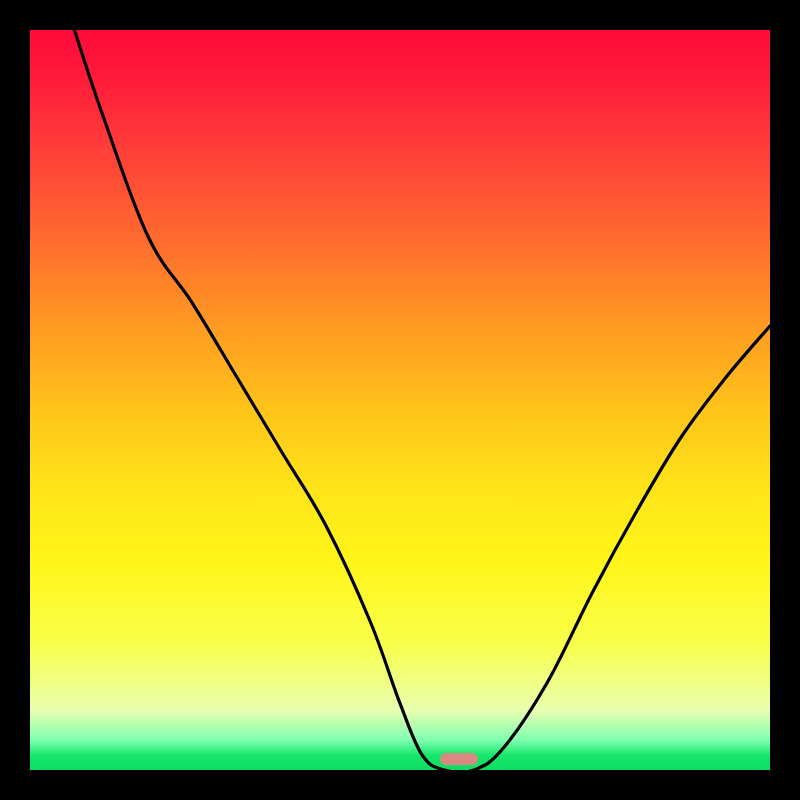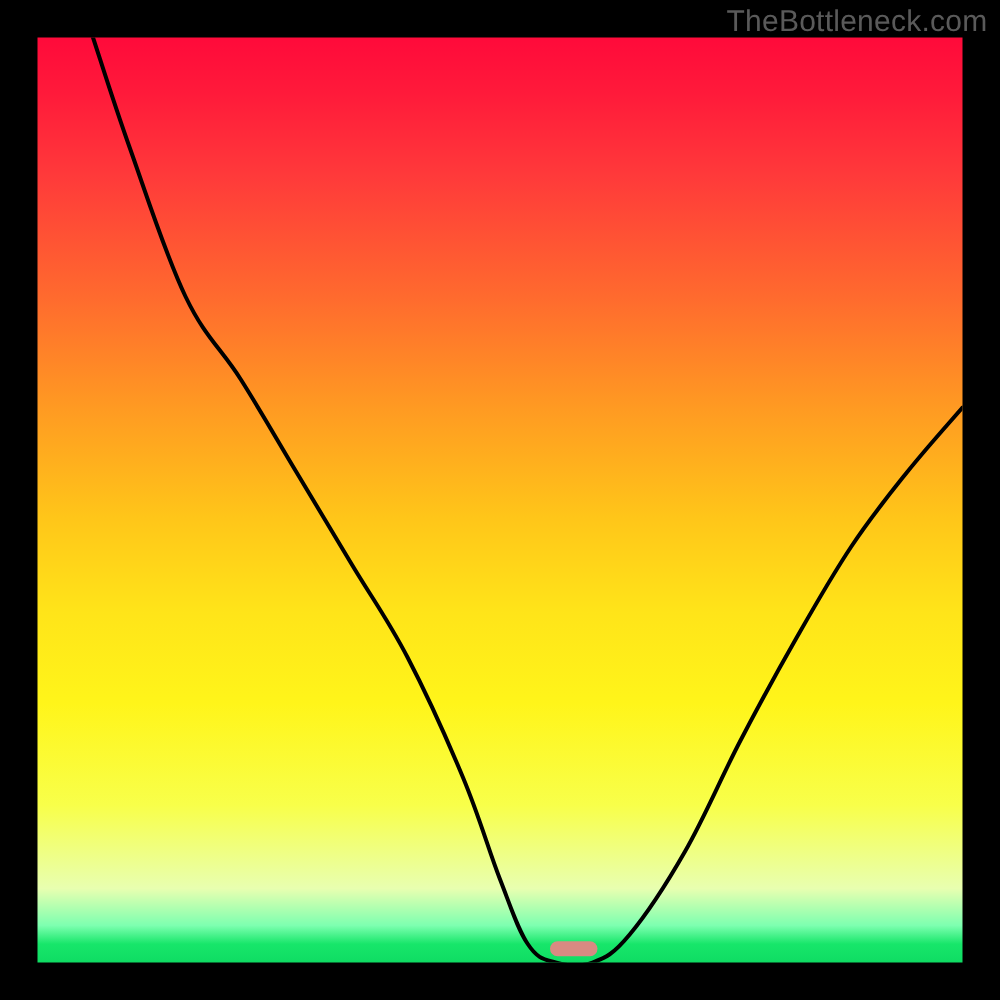--- a/index.html
+++ b/index.html
@@ -67,21 +67,20 @@
     font-weight: 400;
     letter-spacing: 0.2px;
     user-select: none;
   }
 </style>
 </head>
 <body>
 
 <div class="frame">
 
-  <div class="watermark">TheBottleneck.com</div>
 
   <div class="plot-area">
 
     <svg id="curve-svg" class="curve-svg" viewBox="0 0 740 740" preserveAspectRatio="none">
       <path id="curve-path" d="M 44.4 0 C 49.728 15.983999999999991, 60.68 51.50399999999995, 74 88.79999999999995 C 87.32 126.09599999999996, 102.416 173.90000000000003, 118.4 207.20000000000005 C 134.38400000000001 240.50000000000006, 146.816 248.49200000000002, 162.8 273.8 C 178.78400000000002 299.108, 191.216 321.15999999999997, 207.20000000000002 347.79999999999995 C 223.18400000000003 374.43999999999994, 235.616 395.16, 251.60000000000002 421.8 C 267.584 448.44, 280.016 465.164, 296 495.79999999999995 C 311.984 526.4359999999999, 327.08000000000004 560.032, 340.40000000000003 592 C 353.72 623.968, 360.676 649.424, 370 673.4 C 379.324 697.376, 384.208 713.212, 392.20000000000005 725.2 C 400.19200000000006 737.1880000000001, 405.076 737.336, 414.40000000000003 740 C 423.72400000000005 742.664, 433.344 743.996, 444 740 C 454.656 736.004, 460.28000000000003 733.784, 473.6 717.8 C 486.92 701.8159999999999, 502.016 679.172, 518 651.2 C 533.984 623.2280000000001, 546.4159999999999 593.036, 562.4 562.4 C 578.384 531.764, 590.8159999999999 508.972, 606.8 481 C 622.784 453.028, 635.216 430.976, 651.2 407 C 667.1840000000001 383.024, 679.6159999999999 367.78, 695.5999999999999 347.79999999999995 C 711.584 327.81999999999994, 732.008 305.324, 740 296" fill="none" stroke="#000" stroke-width="3.2" stroke-linecap="round" stroke-linejoin="round"></path>
     </svg>
 
     <div id="opt-marker" class="optimum-marker" style="left: 429.2px; top: 728.9px; background: rgb(216, 138, 130);"></div>
 
   </div>

